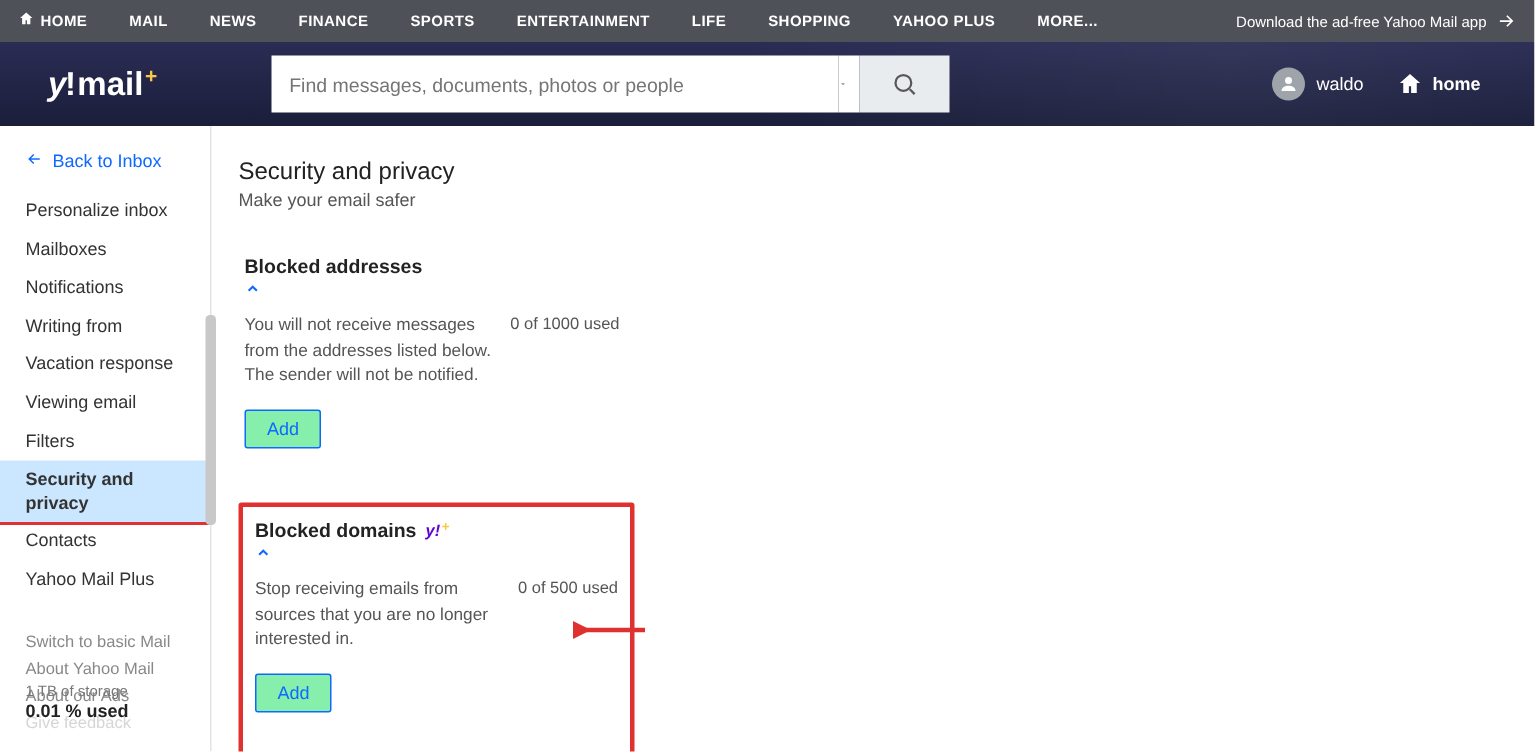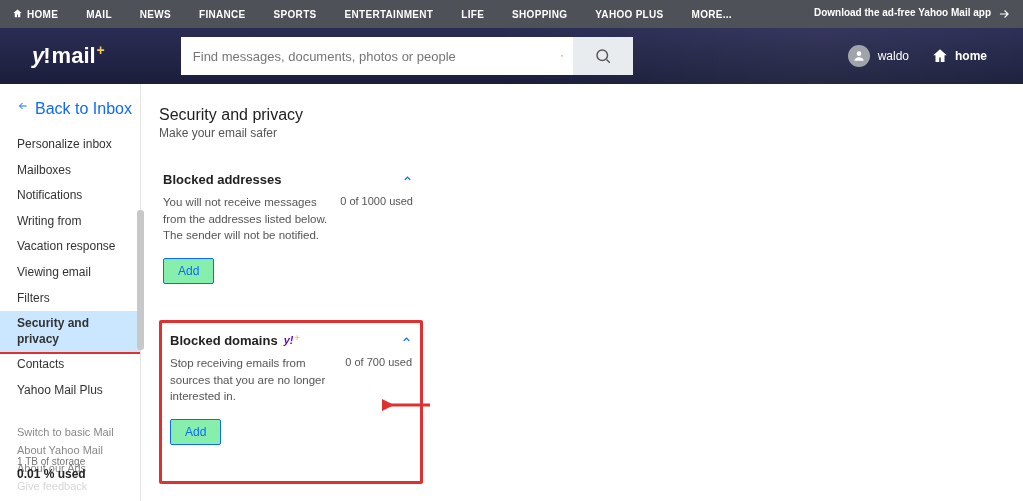--- a/index.html
+++ b/index.html
@@ -3,21 +3,21 @@
 <meta charset="utf-8">
 <style>
 * { margin: 0; padding: 0; box-sizing: border-box; font-family: "Helvetica Neue", Arial, sans-serif; }
 body { width: 1023px; height: 501px; overflow: hidden; background: #fff; }
 
 
 .topnav { height: 28px; background: #4f5158; display: flex; align-items: center; padding: 0 12px; color: #fff; font-size: 10px; font-weight: 600; }
 .topnav .home-icon { margin-right: 4px; }
 .topnav .nav-item { margin-right: 28px; cursor: pointer; letter-spacing: 0.3px; }
 .topnav .spacer { flex: 1; }
-.topnav .download-app { font-size: 10px; font-weight: 700; display: flex; align-items: flex-start; cursor: pointer; }
+.topnav .download-app { font-size: 10px; font-weight: 400; display: flex; align-items: flex-end; cursor: pointer; }
 .topnav .download-app svg { margin-left: 6px; }
 
 
 .header { height: 56px; background: linear-gradient(180deg, #2b2c54 0%, #1a1e3a 100%); display: flex; align-items: center; padding: 0 36px 0 32px; position: relative; }
 .header::before { content:""; position:absolute; inset:0; background: radial-gradient(circle at 80% 20%, rgba(255,255,255,0.05), transparent 40%); pointer-events:none; }
 .logo { color: #fff; font-weight: 800; font-size: 22px; display: flex; align-items: center; margin-right: 76px; }
 .logo .y { font-style: italic; font-weight: 900; letter-spacing: -1px; }
 .logo .ex { color: #fff; }
 .logo .mail { font-weight: 800; margin-left: 1px; }
 .logo .plus { color: #f7c948; font-size: 14px; margin-left: 1px; position: relative; top:-6px; }
@@ -28,39 +28,39 @@
 .header .spacer { flex: 1; }
 .user { display:flex; align-items:center; color:#fff; font-size:12px; margin-right: 22px; cursor:pointer; }
 .user .avatar { width:22px; height:22px; border-radius:50%; background:#9aa0a6; margin-right:8px; display:flex; align-items:center; justify-content:center; }
 .home-link { display:flex; align-items:center; color:#fff; font-size:12px; font-weight:600; cursor:pointer; }
 .home-link svg { margin-right:6px; }
 
 
 .main { display:flex; height: calc(501px - 84px); }
 .sidebar { width: 140px; padding: 16px 0 0 0; font-size: 12px; color:#333; position:relative; }
 .sidebar .scroll-thumb { position:absolute; right:-4px; top:126px; width:7px; height:140px; background:#c8c8c8; border-radius:3px; }
-.back-link { color:#0f69ff; font-size:16px; padding: 0 0 14px 17px; display:flex; align-items:flex-start; cursor:pointer; }
+.back-link { color:#0f69ff; font-size:12px; padding: 0 0 14px 17px; display:flex; align-items:flex-start; cursor:pointer; }
 .back-link svg { margin-right:6px; }
 .side-item { padding:5px 6px 5px 17px; cursor:pointer; line-height:1.3; }
 .side-item.active { background:#cbe7ff; font-weight:700; position:relative; }
 .side-item.active::after { content:""; position:absolute; left:0; right:0; bottom:-2px; height:2px; background:#e03131; }
 .side-footer { margin-top: 22px; padding-left:17px; font-size:11px; color:#888; }
 .side-footer div { margin-bottom:6px; cursor:pointer; }
 .storage { position:absolute; bottom:20px; left:17px; font-size:10px; color:#777; }
 .storage .pct { font-size:12px; font-weight:700; color:#222; }
 
 .vdiv { width:1px; background:#e4e4e4; }
 
 .content { flex:1; padding: 22px 0 0 18px; }
 .page-title { font-size:16px; color:#222; margin-bottom:2px; }
 .page-sub { font-size:12px; color:#555; margin-bottom:26px; }
 
 .section { width: 258px; margin-bottom: 22px; position:relative; padding:4px 4px 14px 4px;}
 .section.highlight { border:3px solid #e03131; width: 264px; padding:8px 8px 36px 8px; border-radius:2px; }
-.sec-head { display:flex; align-items:center; justify-content:space-between; margin-bottom:6px; }
+.sec-head { display:flex; align-items:flex-start; justify-content:space-between; margin-bottom:6px;flex-direction:column; }
 .sec-title { font-size:13px; font-weight:700; color:#222; display:flex; align-items:center; }
 .sec-title .yplus-badge { color:#5f01d1; font-weight:900; font-style:italic; font-size:11px; margin-left:6px; }
 .sec-title .yplus-badge .pls { color:#f7c948; font-style:normal; font-size:9px; position:relative; top:-3px; margin-left:1px;}
 .chev { color:#0f69ff; cursor:pointer; }
 .sec-body { display:flex; font-size:11.5px; color:#555; line-height:1.45; }
 .sec-desc { width: 170px; margin-right:8px; }
 .sec-count { font-size:11px; color:#555; white-space:nowrap; }
 .add-btn { margin-top:14px; border:1px solid #0f69ff; color:#0f69ff; background:#86efac; font-size:12px; padding:5px 14px; cursor:pointer; border-radius:2px; }
 
 .arrow-annot { position:absolute; left:220px; top:70px; }
@@ -192,21 +192,21 @@
           <span class="yplus-badge">y!<span class="pls">+</span></span>
         </div>
         <span class="chev">
           <svg width="11" height="11" viewBox="0 0 24 24" fill="none" stroke="#0f69ff" stroke-width="3">
               <path d="M6 15l6-6 6 6"></path>
             </svg>
         </span>
       </div>
       <div class="sec-body">
         <div class="sec-desc">Stop receiving emails from sources that you are no longer interested in.</div>
-        <div class="sec-count">0 of 700 used</div>
+        <div class="sec-count">0 of 500 used</div>
       </div>
       <button class="add-btn">Add</button>
       <svg class="arrow-annot" width="50" height="24">
         <defs>
             <marker id="ah" markerWidth="8" markerHeight="8" refX="2" refY="4" orient="auto">
               <path d="M8 0L0 4l8 4z" fill="#e03131"></path>
             </marker>
           </defs>
         <line x1="48" y1="12" x2="6" y2="12" stroke="#e03131" stroke-width="3" marker-end="url(#ah)"></line>
       </svg>

